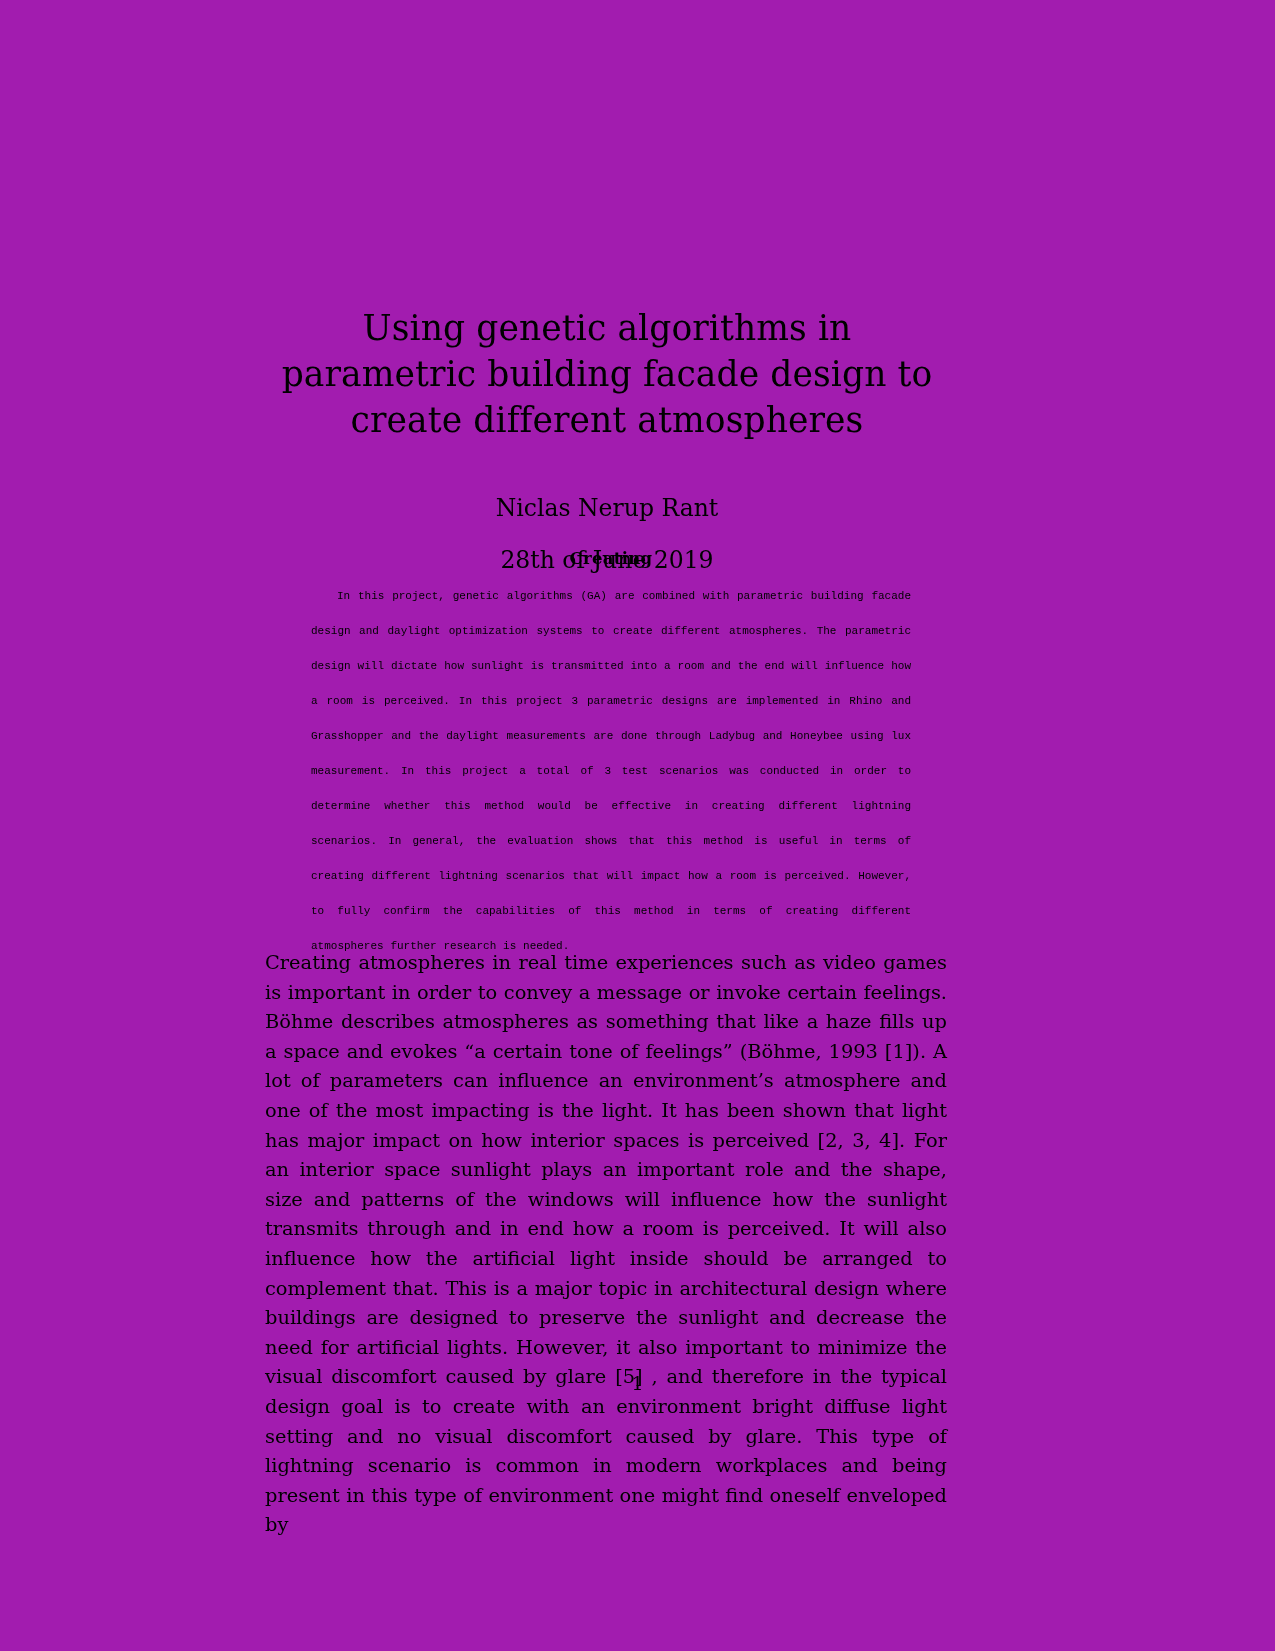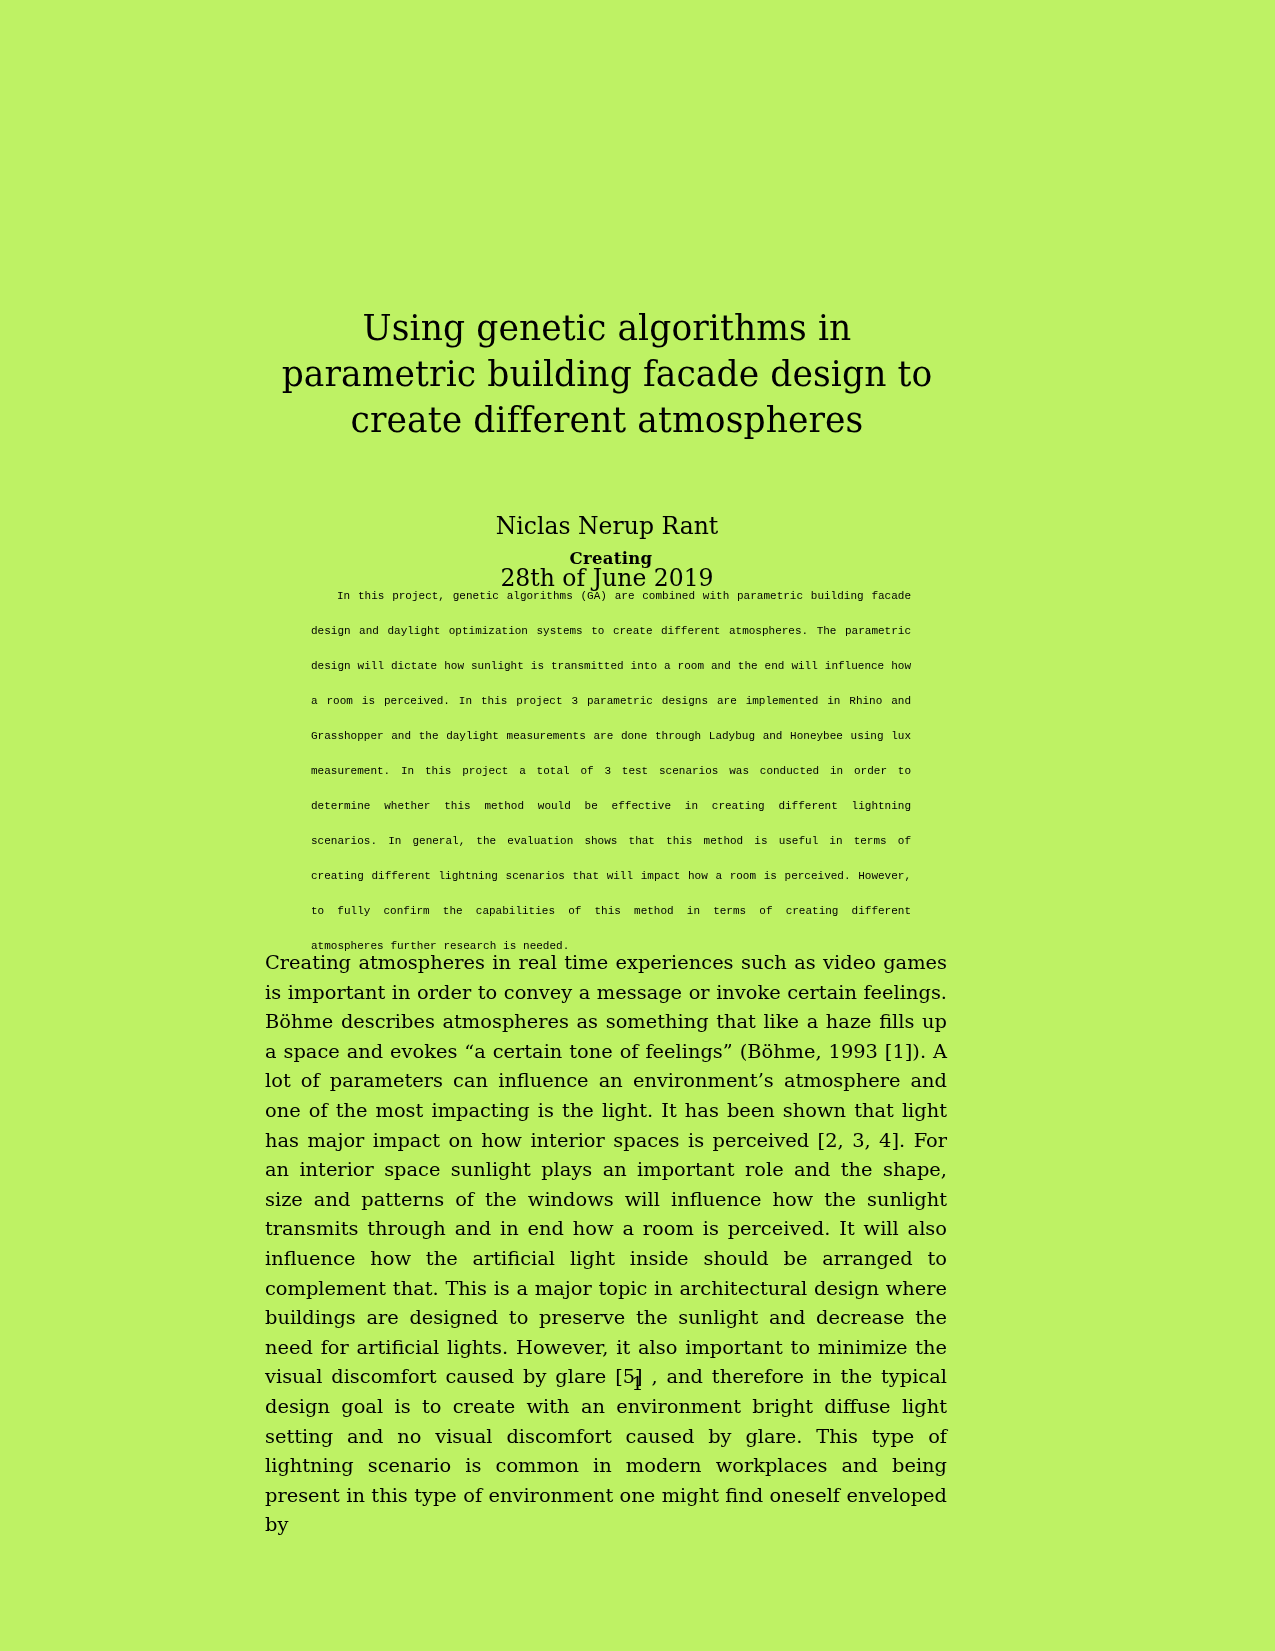--- a/index.html
+++ b/index.html
@@ -15,21 +15,21 @@
     position: relative;
     overflow: hidden;
   }
 
   .page {
     position: absolute;
     left: 0;
     top: 0;
     width: 1275px;
     height: 1651px;
-    background: #bef264;
+    background: #a21caf;
   }
 
   
   .title-block {
     position: absolute;
     left: 262px;
     top: 305px;
     width: 690px;
     text-align: center;
   }
@@ -37,21 +37,21 @@
     font-size: 34.5px;
     line-height: 46px;
     font-weight: normal;
     letter-spacing: 0.1px;
     margin: 0;
     padding: 0 14px;
   }
   .doc-author {
     font-size: 23.5px;
     line-height: 30px;
-    margin-top: 68px;
+    margin-top: 50px;
   }
   .doc-date {
     font-size: 23.5px;
     line-height: 30px;
     margin-top: 22px;
   }
 
   
   .abstract-wrap {
     position: absolute;

